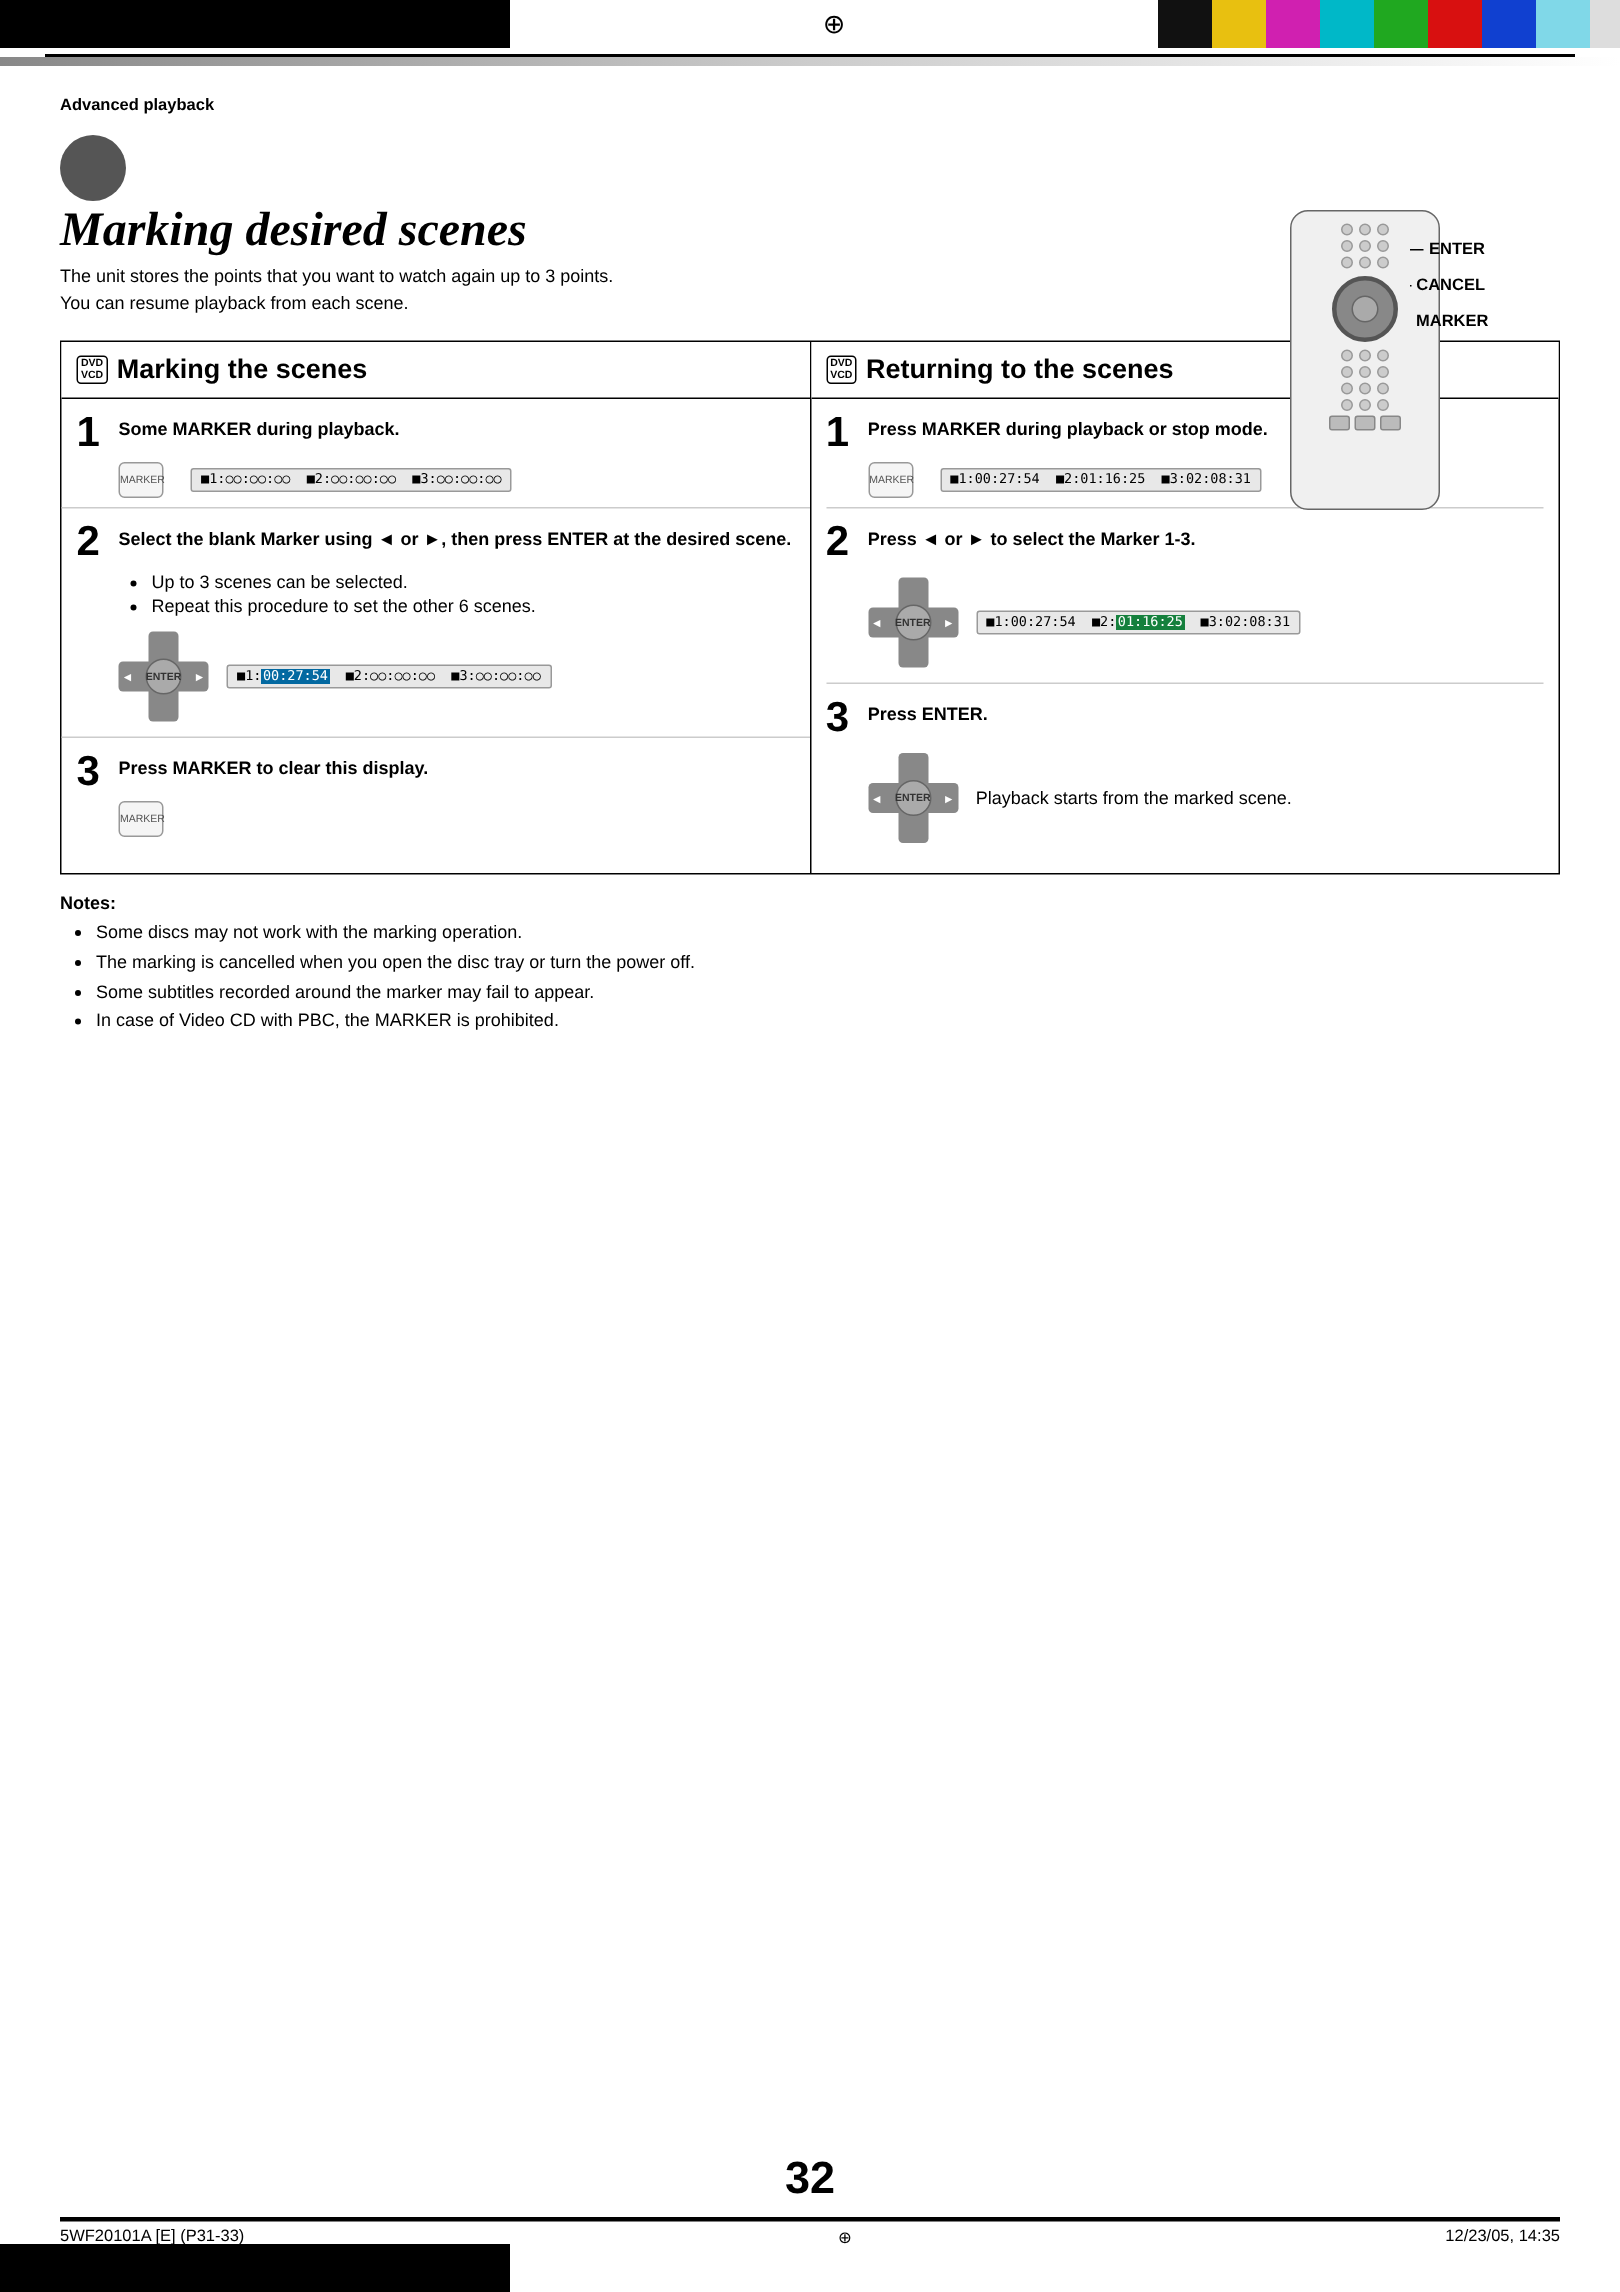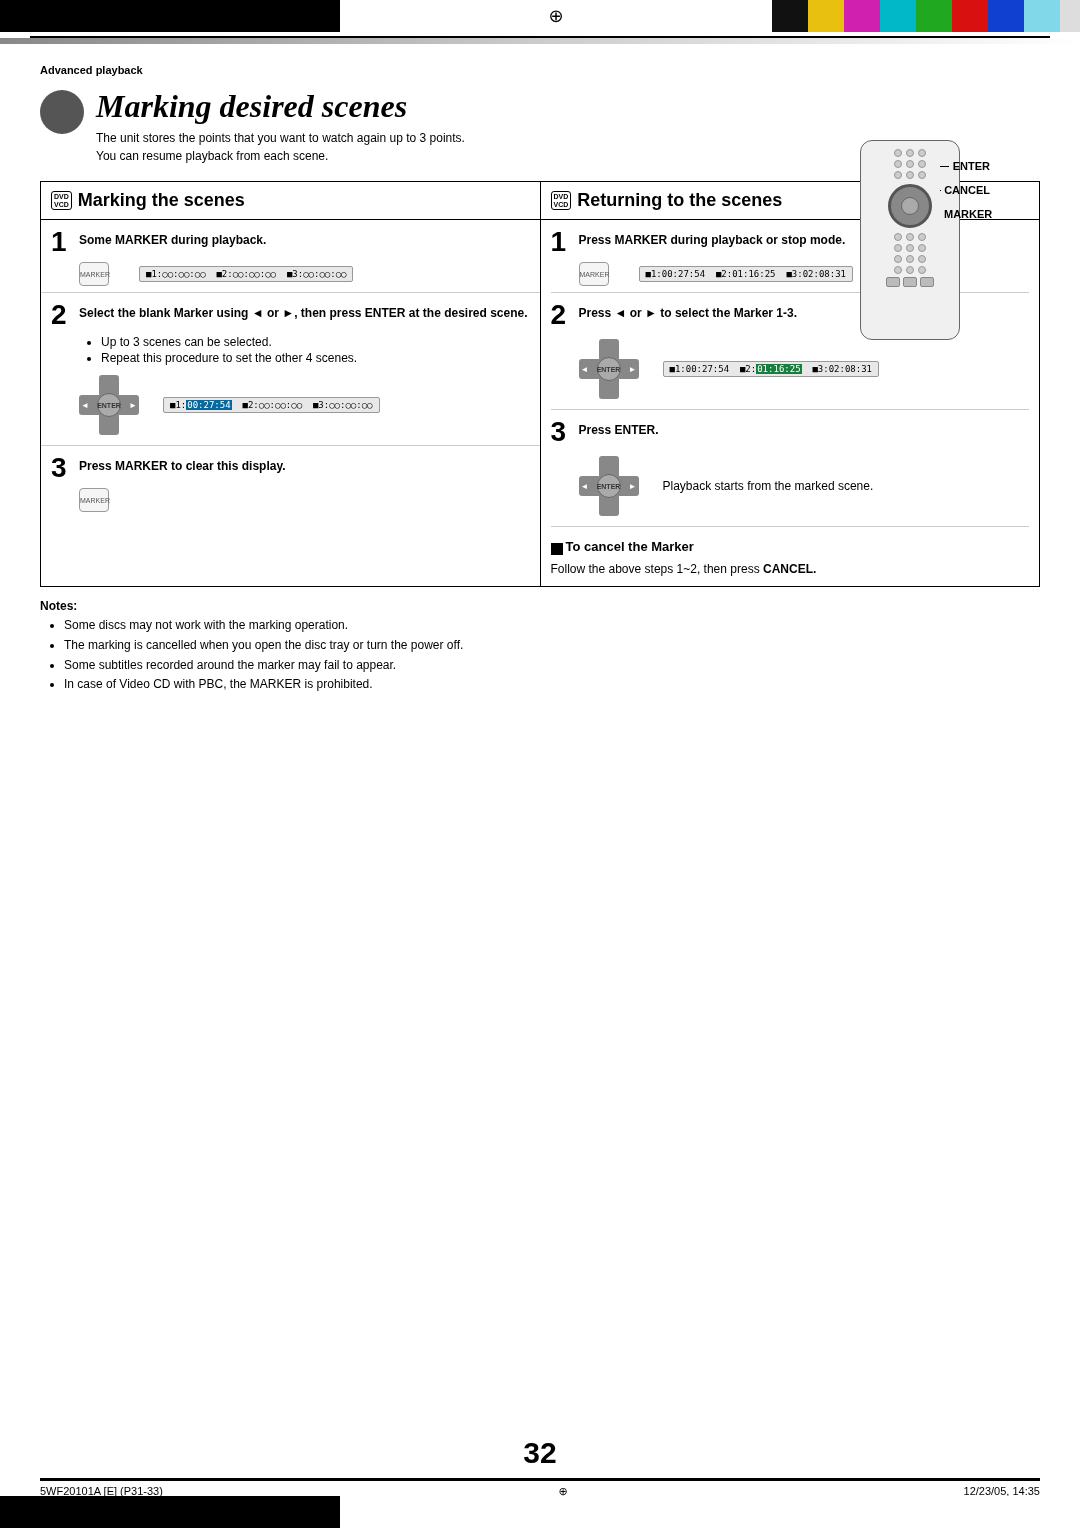--- a/index.html
+++ b/index.html
@@ -77,20 +77,21 @@
       font-weight: bold;
       margin-bottom: 12px;
       margin-top: 8px;
     }
 
     
     .title-area {
       display: flex;
       align-items: flex-start;
       margin-bottom: 16px;
+      flex-direction: column;
     }
     .title-icon-circle {
       width: 44px;
       height: 44px;
       background: #555;
       border-radius: 50%;
       margin-right: 12px;
       flex-shrink: 0;
       margin-top: 2px;
     }
@@ -338,21 +339,21 @@
       justify-content: center;
       font-size: 7px;
       font-weight: bold;
       color: #333;
     }
     .dpad-arrow { color: #fff; font-size: 8px; }
 
     .step-inline {
       display: flex;
       align-items: center;
-      gap: 24px;
+      gap: 12px;
       margin-top: 4px;
     }
 
     
     .notes-section {
       margin-top: 12px;
       font-size: 12px;
     }
     .notes-title {
       font-weight: bold;
@@ -575,21 +576,21 @@
       </div>
 
       <div class="step-block">
         <div class="step-number-row">
           <span class="step-number">2</span>
           <span class="step-instruction">Select the blank Marker using ◄ or ►, then press ENTER at the desired scene.</span>
         </div>
         <div class="step-content">
           <ul class="bullet-list">
             <li>Up to 3 scenes can be selected.</li>
-            <li>Repeat this procedure to set the other 4 scenes.</li>
+            <li>Repeat this procedure to set the other 6 scenes.</li>
           </ul>
           <div class="step-inline" style="margin-top: 6px;">
             <div class="dpad">
               <div class="dpad-v"></div>
               <div class="dpad-h">
                 <span class="dpad-arrow">◄</span>
                 <span class="dpad-arrow">►</span>
               </div>
               <div class="dpad-center">ENTER</div>
             </div>
@@ -672,29 +673,20 @@
                   <span class="dpad-arrow">◄</span>
                   <span class="dpad-arrow">►</span>
                 </div>
                 <div class="dpad-center">ENTER</div>
               </div>
               <span style="font-size:12px;">Playback starts from the marked scene.</span>
             </div>
           </div>
         </div>
 
-        <div class="cancel-marker-section" style="margin-top:12px; padding:0;">
-          <div style="display:flex; align-items:center; margin-bottom:4px;">
-            <span class="black-square"></span>
-            <span class="cancel-marker-title">To cancel the Marker</span>
-          </div>
-          <div class="cancel-marker-text">
-            <span>Follow the above steps 1~2, then press </span><strong>CANCEL.</strong>
-          </div>
-        </div>
       </div>
     </div>
   </div>
 
   <div class="notes-section">
     <div class="notes-title">Notes:</div>
     <ul class="notes-list">
       <li>Some discs may not work with the marking operation.</li>
       <li>The marking is cancelled when you open the disc tray or turn the power off.</li>
       <li>Some subtitles recorded around the marker may fail to appear.</li>

